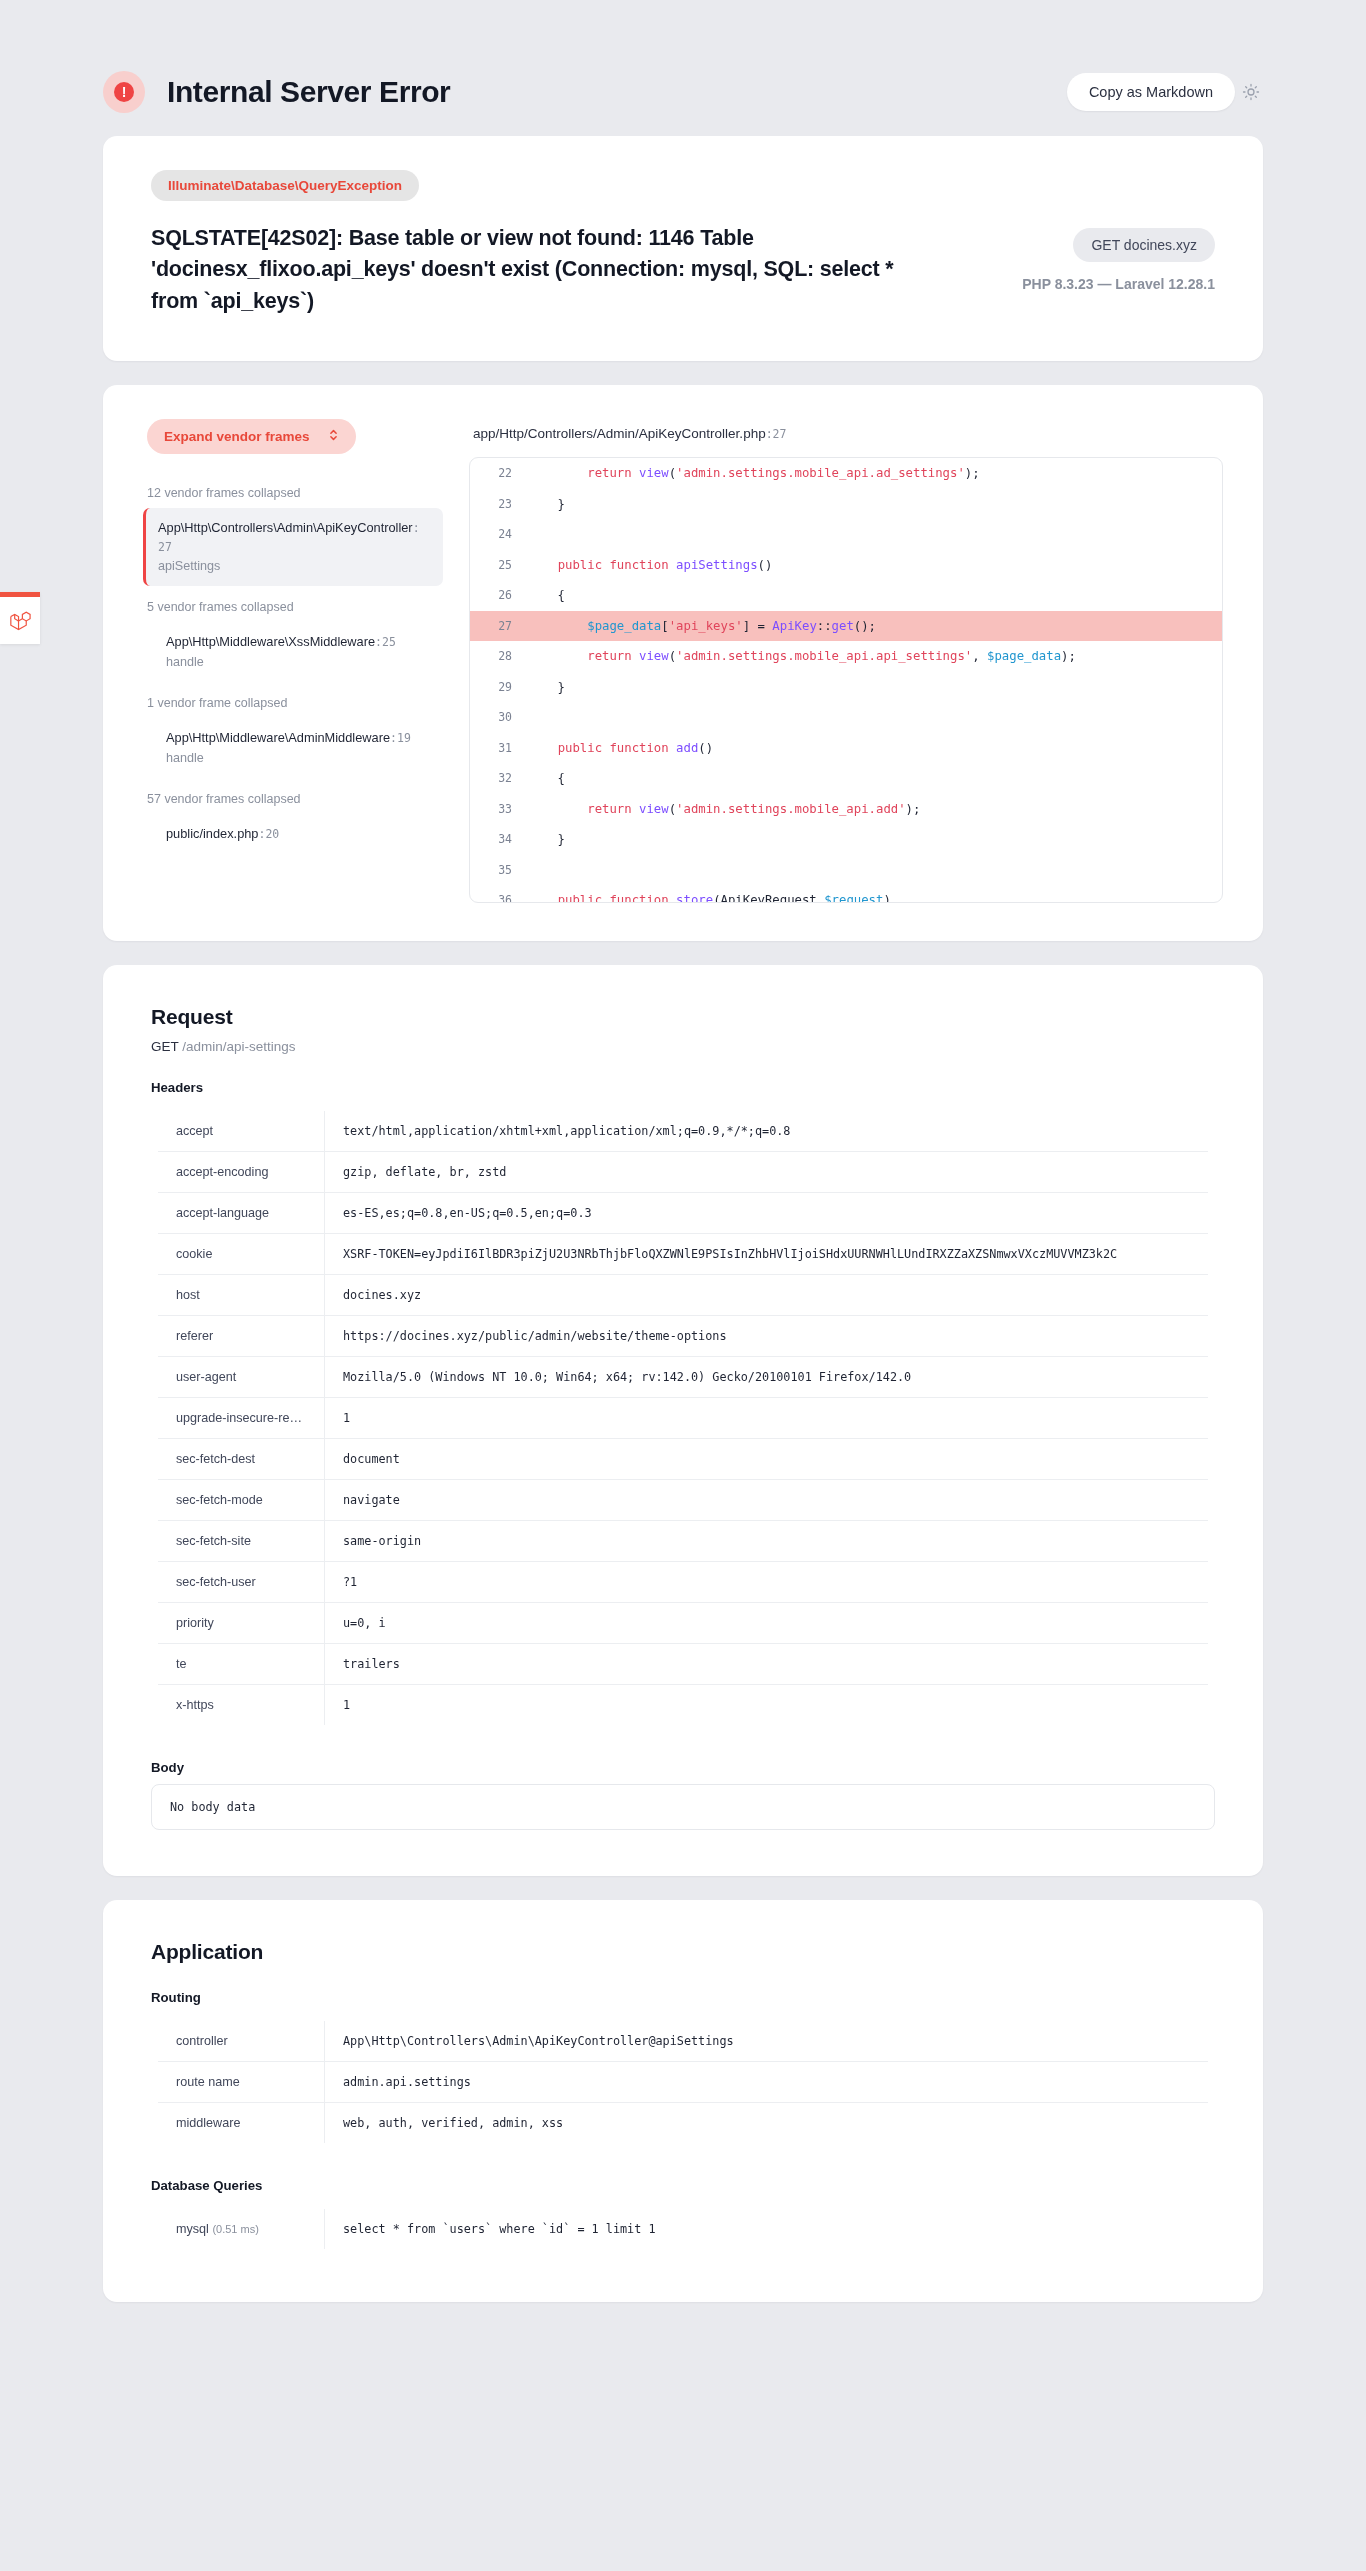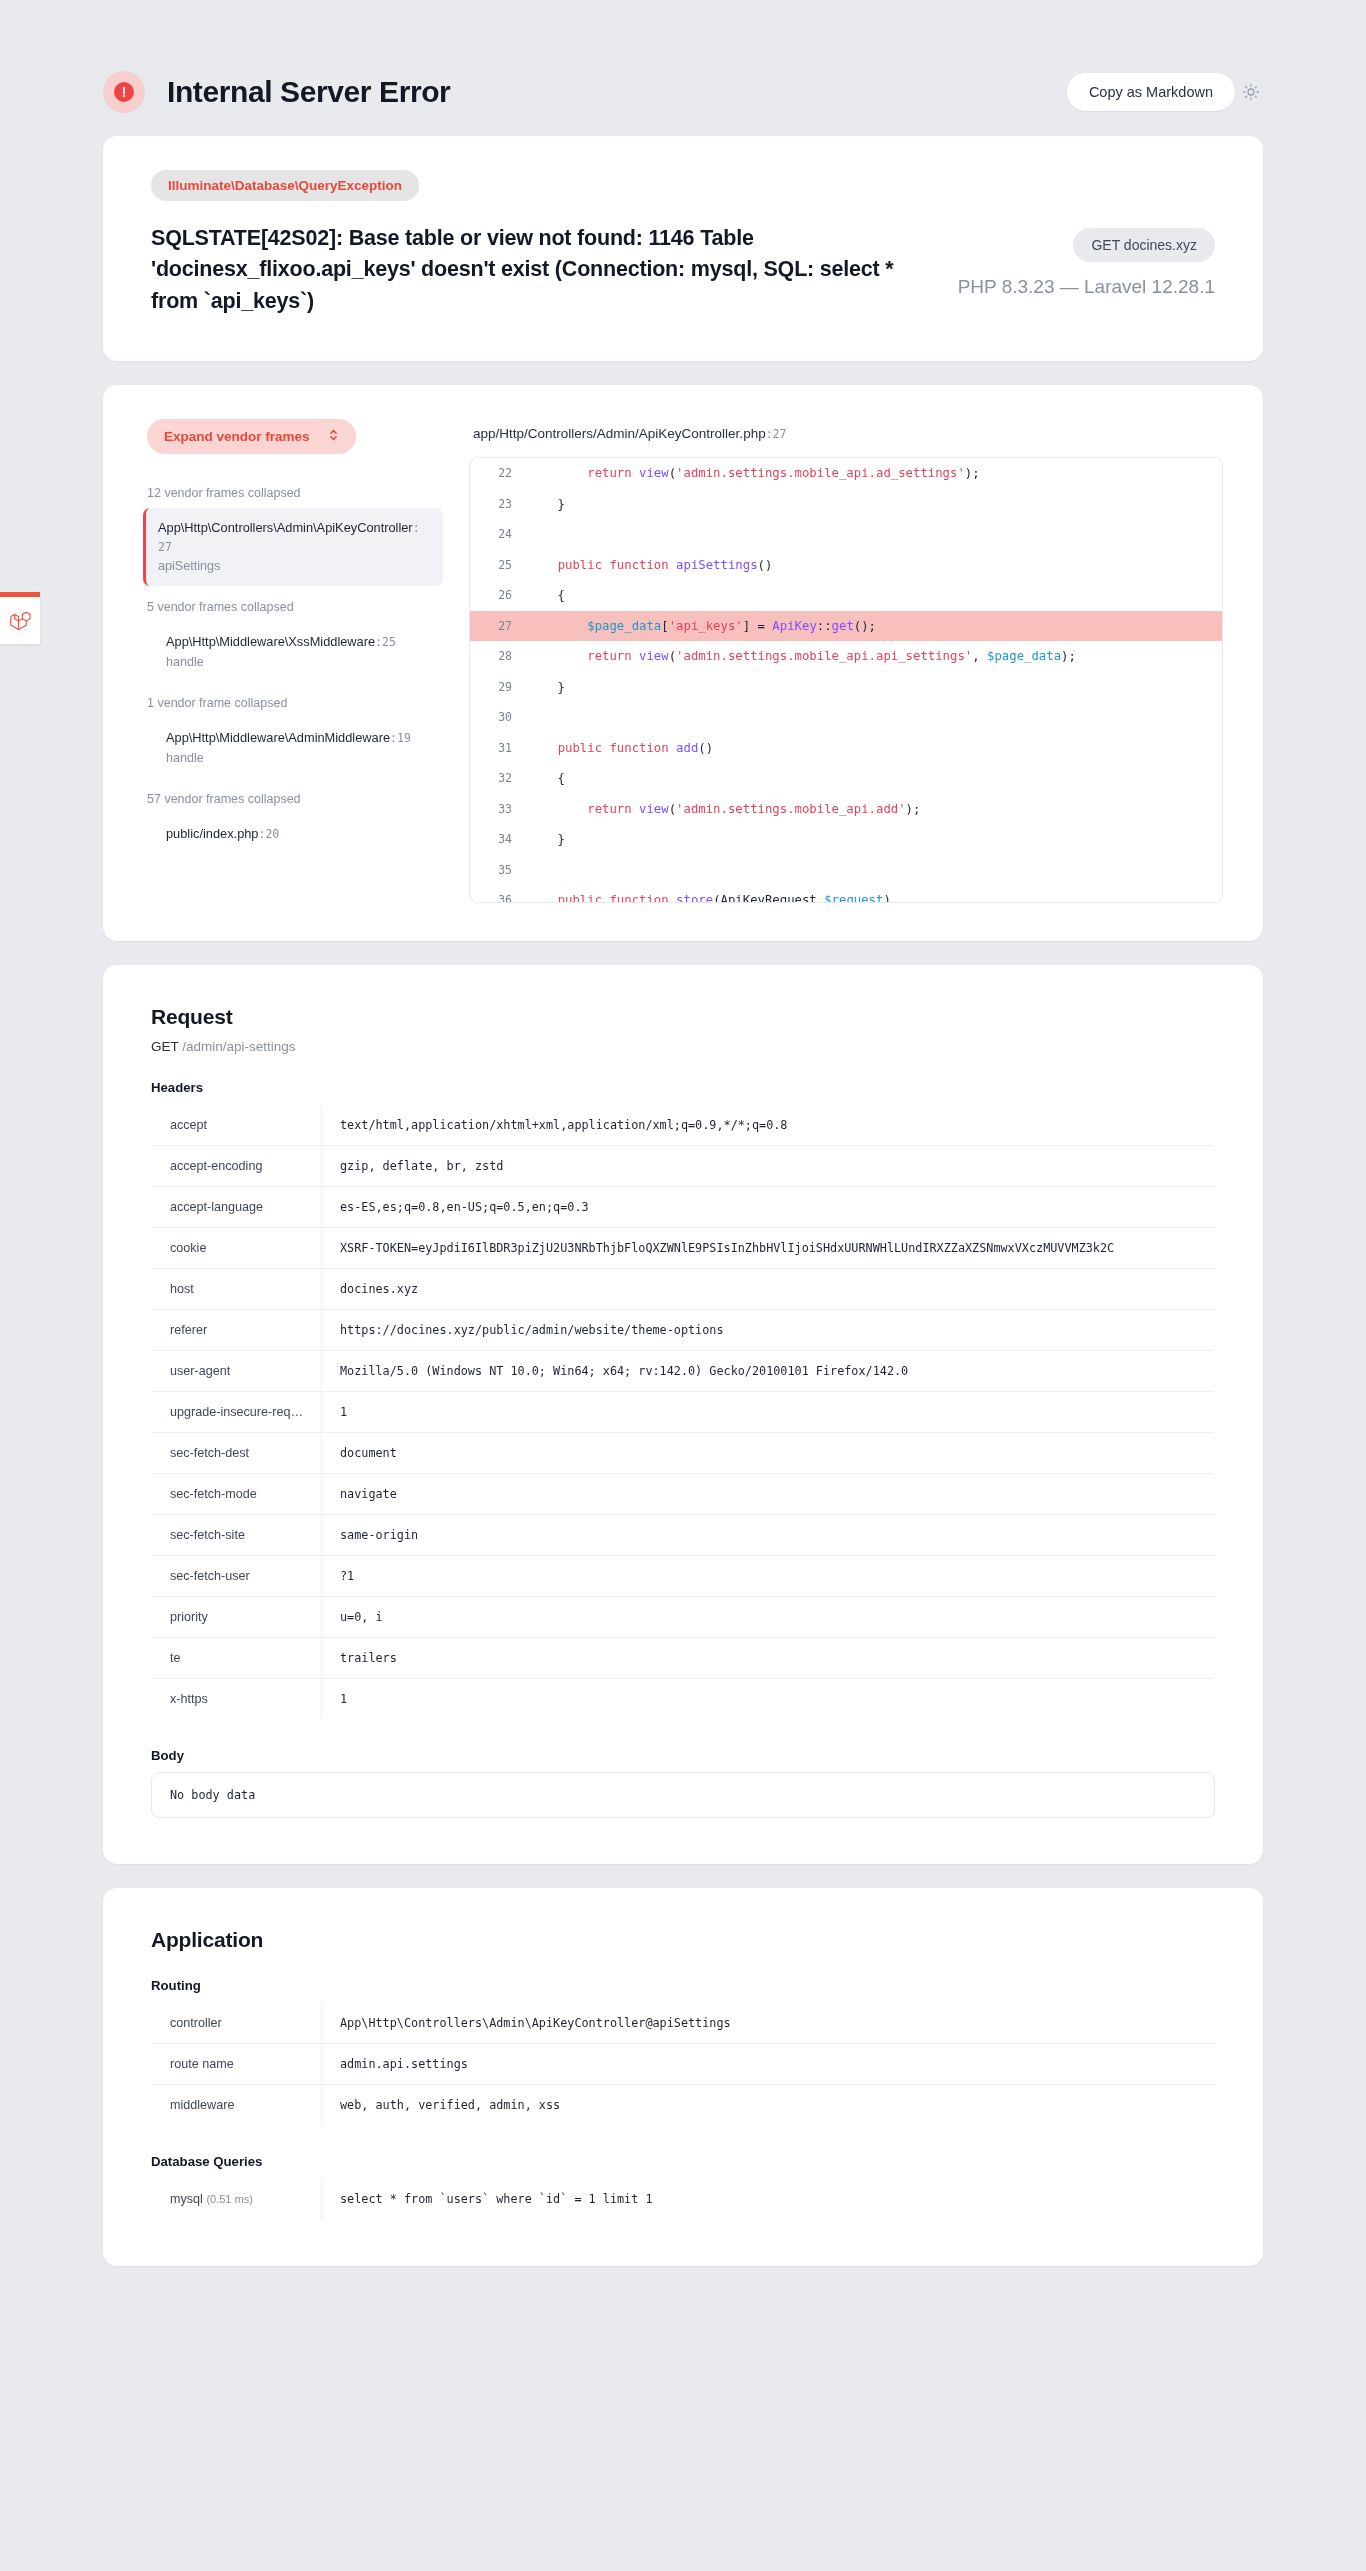--- a/index.html
+++ b/index.html
@@ -107,23 +107,24 @@
   .method-pill {
     display: inline-block;
     background: #e9eaee;
     color: #41475a;
     border-radius: 999px;
     padding: 9px 18px;
     font-size: 14px;
     margin-bottom: 14px;
   }
   .runtime-line {
-    font-size: 19px;
+    font-size: 14px;
     color: #8a909d;
     white-space: nowrap;
+    font-weight: bold;
   }
 
   
   .stack-card { padding: 34px 40px 38px 40px; display: flex; gap: 26px; }
   .frames-col { flex: 0 0 300px; }
   .code-col { flex: 1 1 auto; min-width: 0; }
 
   .expand-pill {
     display: inline-flex;
     align-items: center;
@@ -239,21 +240,21 @@
     font-weight: 700;
     color: #131825;
     margin-bottom: 9px;
     margin-top: 0;
   }
   .sub-title.spaced { margin-top: 28px; }
 
   table.kv {
     width: 100%;
     border-collapse: collapse;
-    border: 1px solid #0369a1;
+    border: 7px solid #0369a1;
     border-radius: 8px;
     overflow: hidden;
     table-layout: fixed;
   }
   table.kv tr { border-bottom: 1px solid #eceef1; }
   table.kv tr:last-child { border-bottom: none; }
   table.kv td.k {
     width: 170px;
     padding: 13px 18px;
     font-size: 12.6px;

